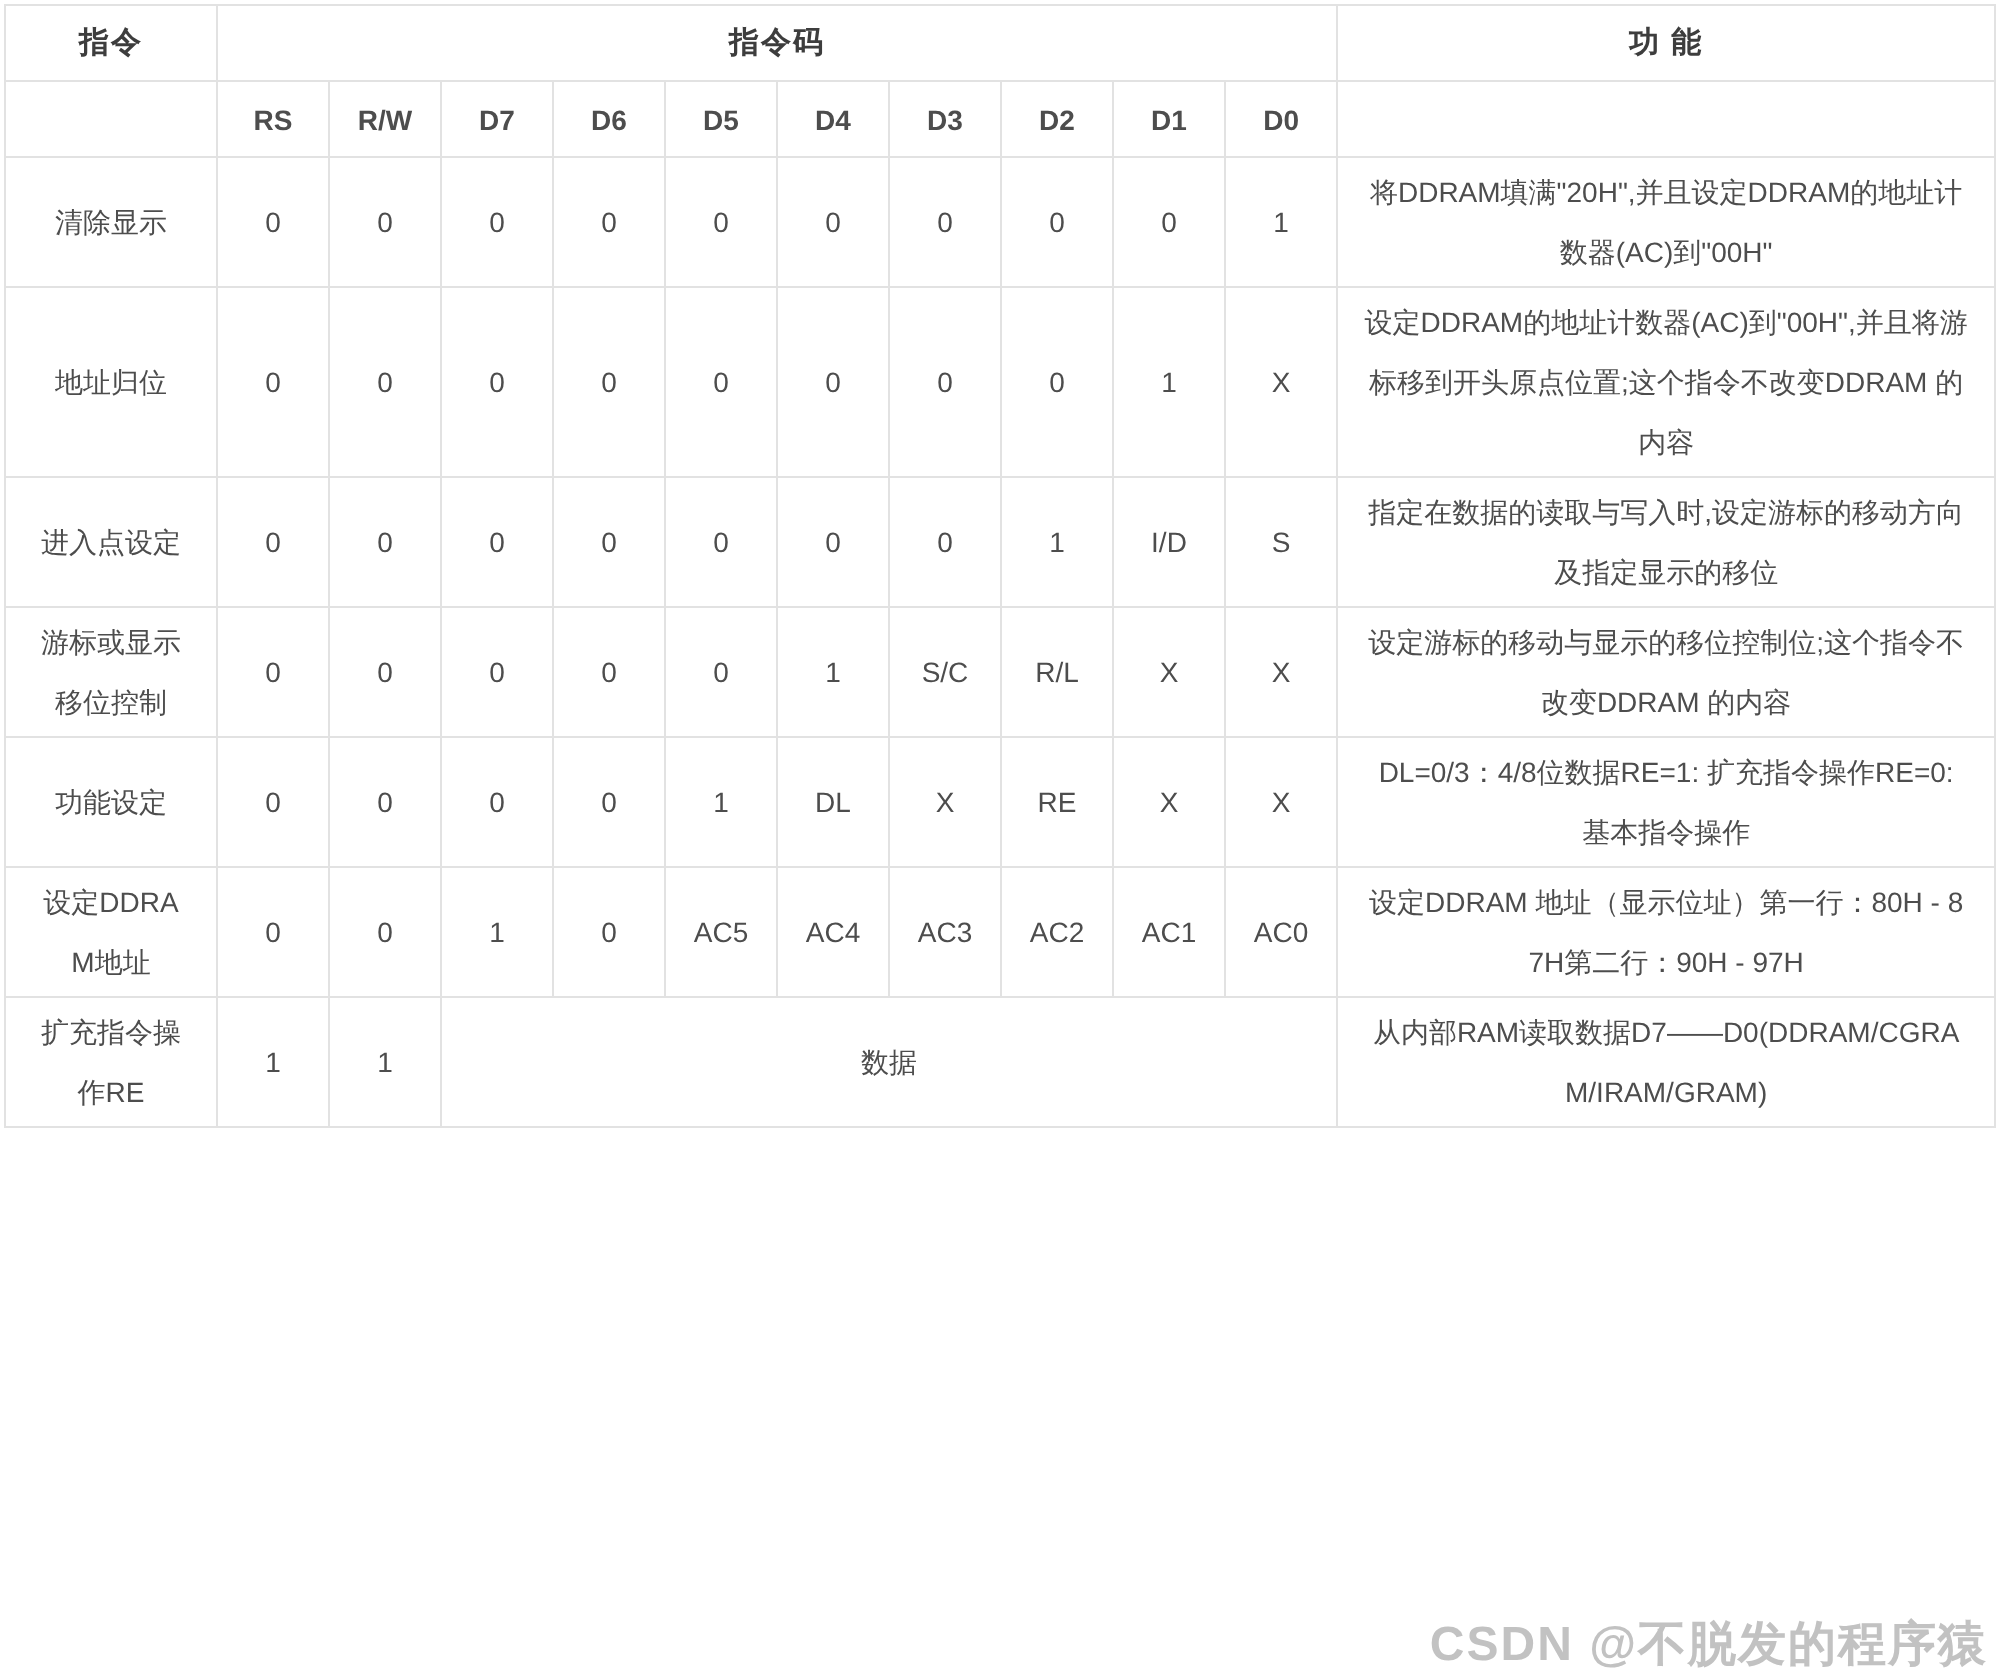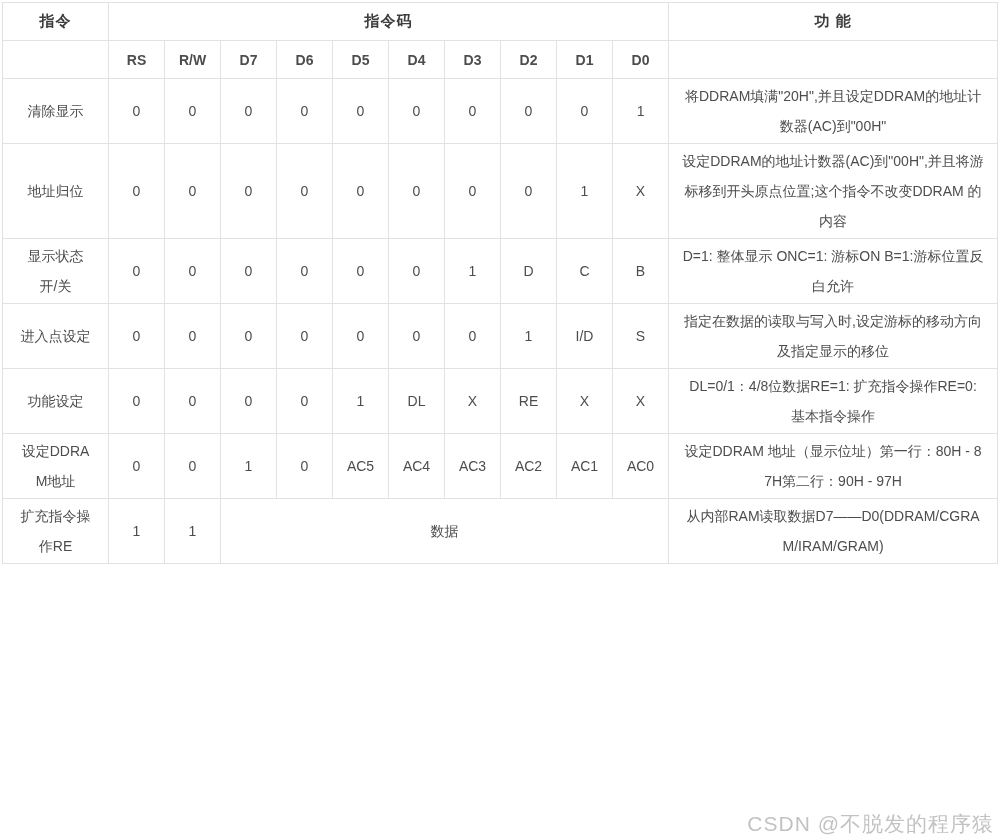--- a/index.html
+++ b/index.html
@@ -55,26 +55,27 @@
     padding: 2px 17px;
     margin-left: 24px;
   }
   .inst-table td.col-func {
     padding: 2px 12px;
   }
   .watermark {
     position: absolute;
     right: 5px;
     bottom: 1px;
-    font-size: 21px;
+    font-size: 24px;
     color: #bdbdbd;
     opacity: 0.92;
     letter-spacing: 1px;
     white-space: nowrap;
     pointer-events: none;
+    font-weight: bold;
   }
 </style>
 </head>
 <body>
 
 <table class="inst-table">
   <colgroup>
     <col style="width:106px">
     <col style="width:56px">
       <col style="width:56px">
@@ -132,60 +133,60 @@
         <td>0</td>
         <td>0</td>
         <td>0</td>
         <td>0</td>
         <td>0</td>
         <td>1</td>
         <td>X</td>
         <td class="col-func">设定DDRAM的地址计数器(AC)到"00H",并且将游标移到开头原点位置;这个指令不改变DDRAM 的内容</td>
       </tr>
       <tr>
-        <td class="col-name">显示状态 开/关</td>
-        <td>0</td>
-        <td>0</td>
-        <td>0</td>
-        <td>0</td>
-        <td>0</td>
-        <td>0</td>
-        <td>1</td>
-        <td>D</td>
-        <td>C</td>
-        <td>B</td>
-        <td class="col-func">D=1: 整体显示 ONC=1: 游标ON B=1:游标位置反白允许</td>
-      </tr>
-      <tr>
         <td class="col-name">进入点设定</td>
         <td>0</td>
         <td>0</td>
         <td>0</td>
         <td>0</td>
         <td>0</td>
         <td>0</td>
         <td>0</td>
         <td>1</td>
         <td>I/D</td>
         <td>S</td>
         <td class="col-func">指定在数据的读取与写入时,设定游标的移动方向及指定显示的移位</td>
       </tr>
       <tr>
+        <td class="col-name">游标或显示移位控制</td>
+        <td>0</td>
+        <td>0</td>
+        <td>0</td>
+        <td>0</td>
+        <td>0</td>
+        <td>1</td>
+        <td>S/C</td>
+        <td>R/L</td>
+        <td>X</td>
+        <td>X</td>
+        <td class="col-func">设定游标的移动与显示的移位控制位;这个指令不改变DDRAM 的内容</td>
+      </tr>
+      <tr>
         <td class="col-name">功能设定</td>
         <td>0</td>
         <td>0</td>
         <td>0</td>
         <td>0</td>
         <td>1</td>
         <td>DL</td>
         <td>X</td>
         <td>RE</td>
         <td>X</td>
         <td>X</td>
-        <td class="col-func">DL=0/1：4/8位数据RE=1: 扩充指令操作RE=0: 基本指令操作</td>
+        <td class="col-func">DL=0/3：4/8位数据RE=1: 扩充指令操作RE=0: 基本指令操作</td>
       </tr>
       <tr>
         <td class="col-name">设定DDRAM地址</td>
         <td>0</td>
         <td>0</td>
         <td>1</td>
         <td>0</td>
         <td>AC5</td>
         <td>AC4</td>
         <td>AC3</td>

